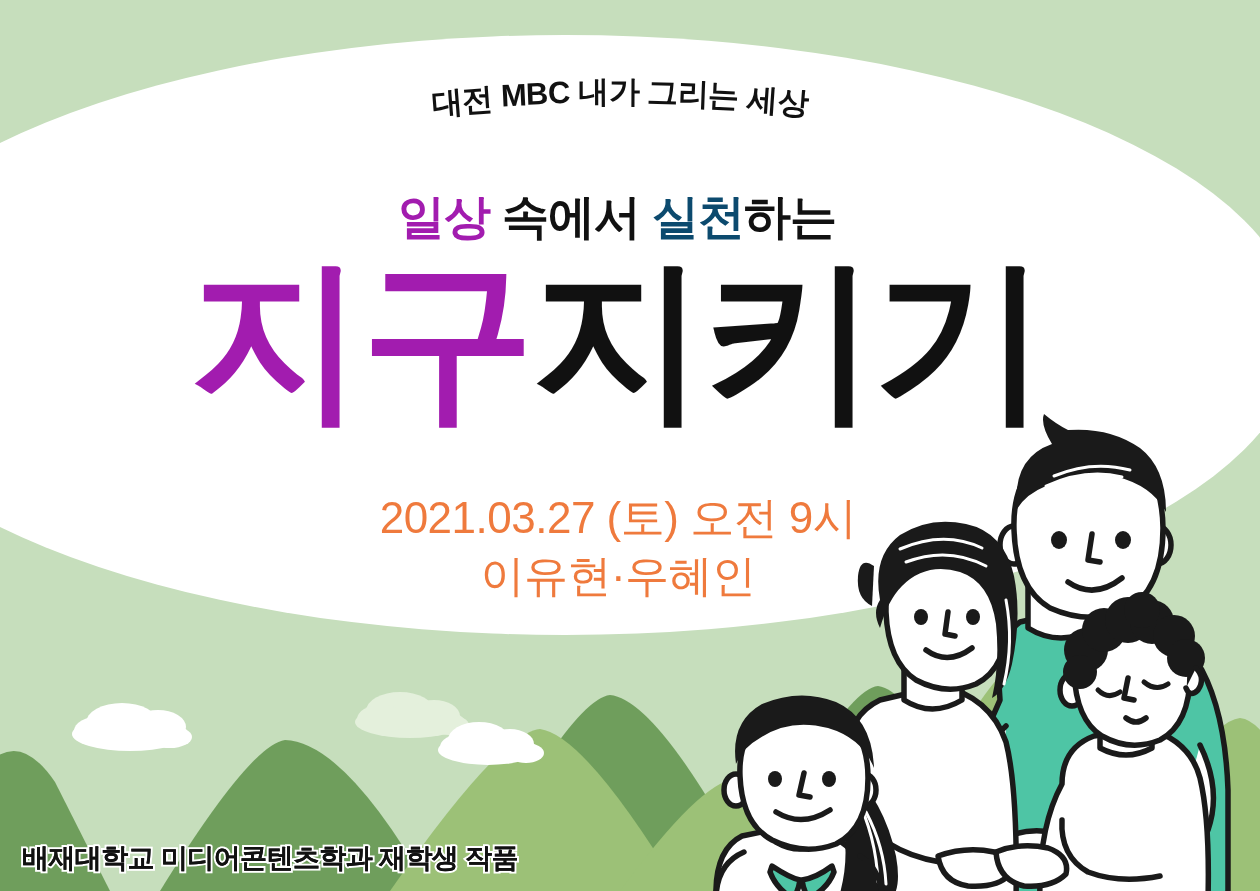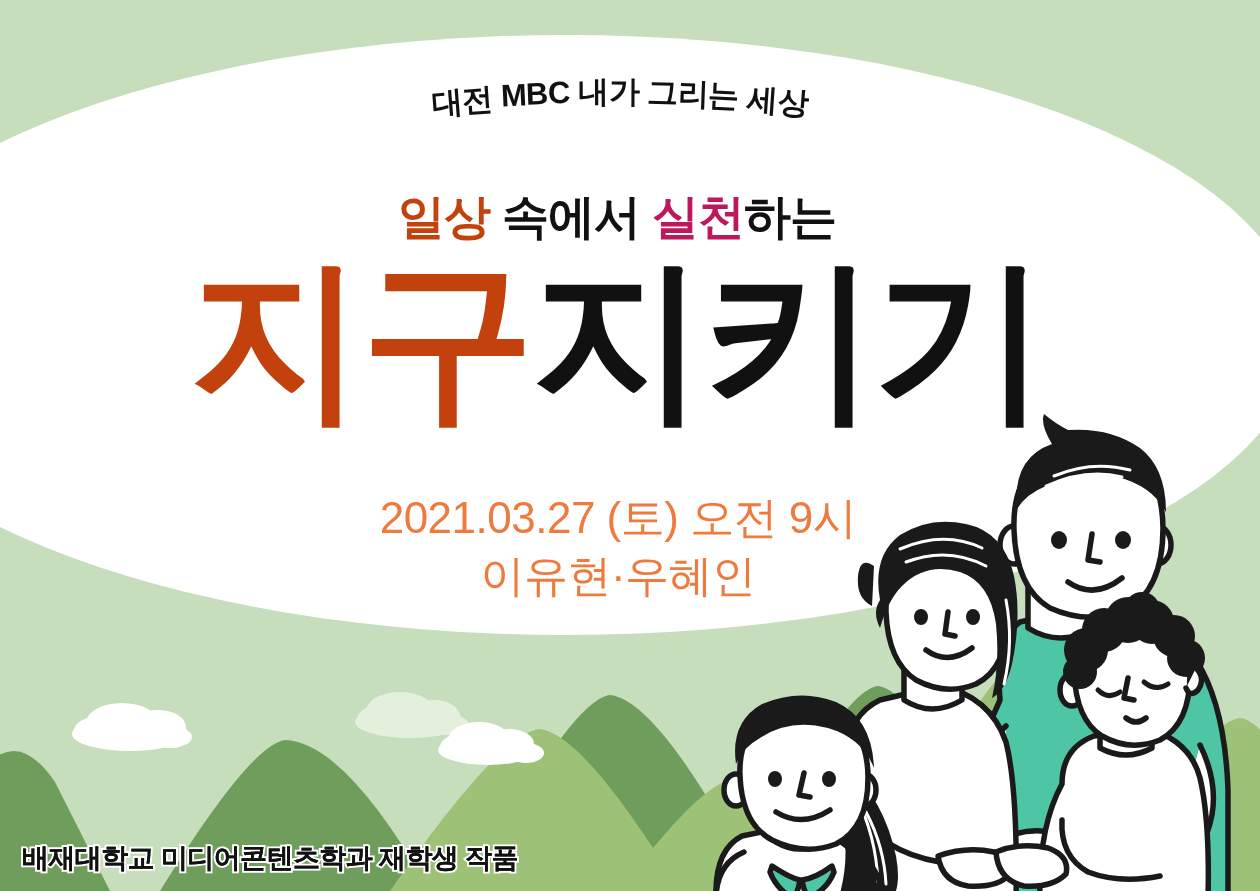--- a/index.html
+++ b/index.html
@@ -29,23 +29,23 @@
     transform:translateX(-10px);
   }
   #kicker .arch{display:inline-block;}
   #kicker .arch span{display:inline-block;}
 
   #subline{
     left:0;right:0;top:186px;
     font-size:47px;font-weight:700;letter-spacing:-1px;
     transform:translateX(-13px);
   }
-  .tealtxt{color:#c2410c;}
+  .tealtxt{color:#a21caf;}
   .blacktxt{color:#111111;text-align:center;}
-  .orangetxt{color:#be185d;}
+  .orangetxt{color:#0c4a6e;}
 
   #maintitle{
     left:0;right:0;top:252px;
     font-size:175px;font-weight:700;letter-spacing:-4px;
     line-height:1;
     transform:translateX(-13px);
   }
 
   #datewrap{
     left:0;right:0;top:489px;

